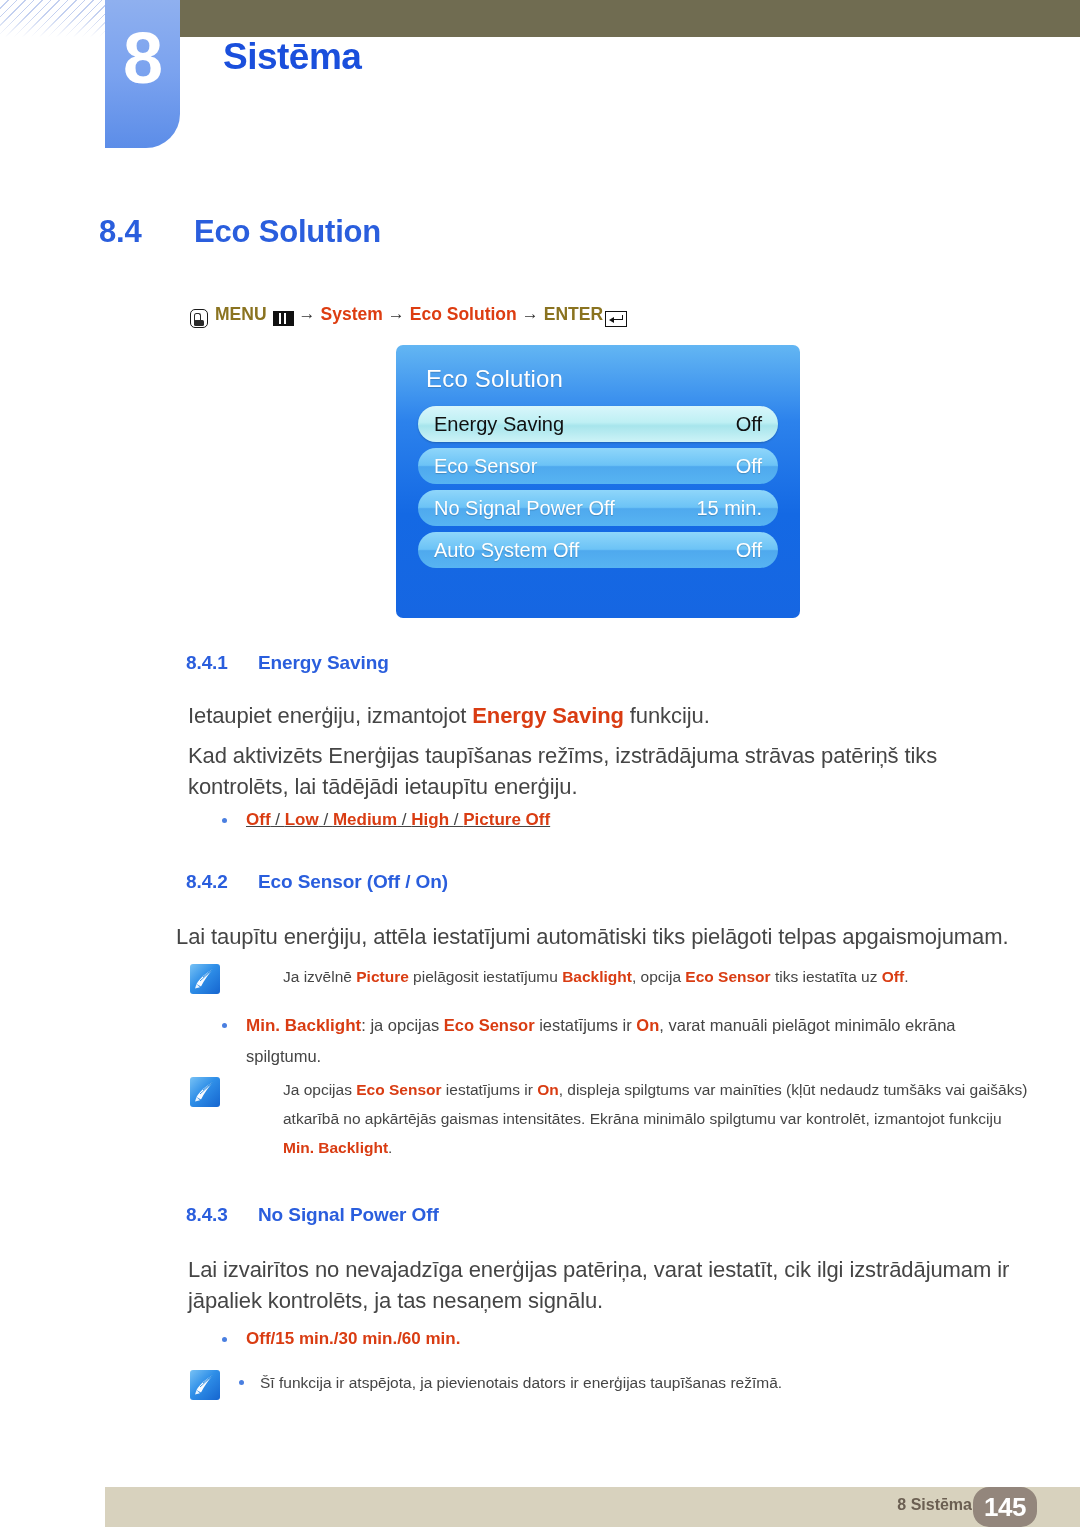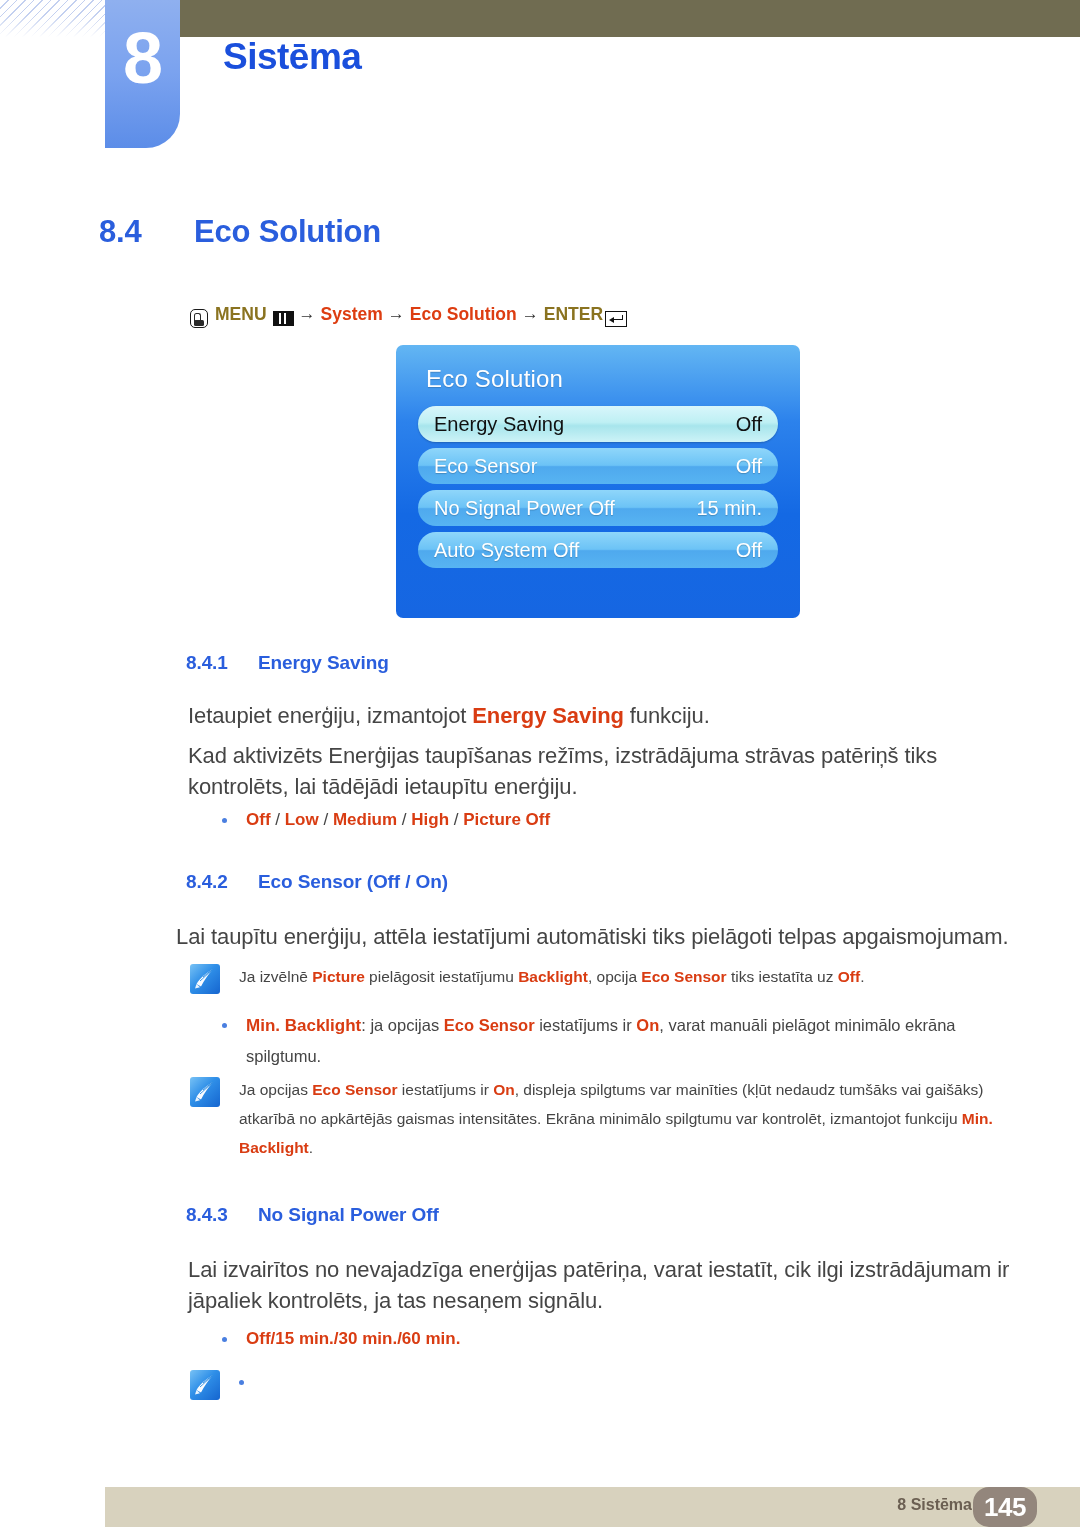--- a/index.html
+++ b/index.html
@@ -346,51 +346,51 @@
 <div class="sub-title" style="left:186px; top:652px;">
   <span class="num">8.4.1</span><span>Energy Saving</span>
 </div>
 
 <div class="para" style="left:188px; top:700px; width:840px;">
   <span>Ietaupiet enerģiju, izmantojot </span><span class="red">Energy Saving</span><span> funkciju.</span>
 </div>
 
 <div class="para" style="left:188px; top:740px; width:830px;">Kad aktivizēts Enerģijas taupīšanas režīms, izstrādājuma strāvas patēriņš tiks kontrolēts, lai tādējādi ietaupītu enerģiju.</div>
 
-<div class="bullet-row" style="left:222px; top:805px; width:800px;">
+<div class="bullet-row" style="left:222px; top:805px; width:800px;text-decoration:underline;">
   <span class="dot"></span>
   <span class="bullet-strong">
     <span class="red">Off</span><span class="sep"> / </span><span class="red">Low</span><span class="sep"> / </span><span class="red">Medium</span><span class="sep"> / </span><span class="red">High</span><span class="sep"> / </span><span class="red">Picture Off</span>
   </span>
 </div>
 
 <div class="sub-title" style="left:186px; top:871px;">
   <span class="num">8.4.2</span><span>Eco Sensor (Off / On)</span>
 </div>
 
 <div class="para" style="left:176px; top:921px; width:850px;">Lai taupītu enerģiju, attēla iestatījumi automātiski tiks pielāgoti telpas apgaismojumam.</div>
 
-<div class="note-row" style="left:190px; top:962px; width:845px;">
+<div class="note-row" style="left:190px; top:962px; width:845px;gap:44px;">
   <span class="note-icon">
     <svg width="22" height="22" viewBox="0 0 22 22" aria-hidden="true">
       <path d="M19 1 C12 5 6 10 2.5 16 L7 18.5 C10 12.5 14.5 6 19 1 Z" fill="#ffffff" opacity="0.97"></path>
       <path d="M2.5 16 L1 20.5 L6 19.2 Z" fill="#ffffff" opacity="0.9"></path>
       <path d="M9 9 C12 6.5 15.5 3.5 19 1" stroke="#2a8ae0" stroke-width="0.9" fill="none"></path>
       <path d="M6 13 C9.5 10 13.5 6 18 2" stroke="#2a8ae0" stroke-width="0.9" fill="none"></path>
     </svg>
   </span>
   <span><span>Ja izvēlnē </span><span class="red">Picture</span><span> pielāgosit iestatījumu </span><span class="red">Backlight</span><span>, opcija </span><span class="red">Eco Sensor</span><span> tiks iestatīta uz </span><span class="red">Off</span><span>.</span></span>
 </div>
 
 <div class="bullet-row" style="left:222px; top:1010px; width:800px;">
   <span class="dot"></span>
   <span><span class="red" style="font-size:17px;">Min. Backlight</span><span>: ja opcijas </span><span class="red">Eco Sensor</span><span> iestatījums ir </span><span class="red">On</span><span>, varat manuāli pielāgot minimālo ekrāna spilgtumu.</span></span>
 </div>
 
-<div class="note-row" style="left:190px; top:1075px; width:845px;">
+<div class="note-row" style="left:190px; top:1075px; width:845px;gap:44px;">
   <span class="note-icon">
     <svg width="22" height="22" viewBox="0 0 22 22" aria-hidden="true">
       <path d="M19 1 C12 5 6 10 2.5 16 L7 18.5 C10 12.5 14.5 6 19 1 Z" fill="#ffffff" opacity="0.97"></path>
       <path d="M2.5 16 L1 20.5 L6 19.2 Z" fill="#ffffff" opacity="0.9"></path>
       <path d="M9 9 C12 6.5 15.5 3.5 19 1" stroke="#2a8ae0" stroke-width="0.9" fill="none"></path>
       <path d="M6 13 C9.5 10 13.5 6 18 2" stroke="#2a8ae0" stroke-width="0.9" fill="none"></path>
     </svg>
   </span>
   <span><span>Ja opcijas </span><span class="red">Eco Sensor</span><span> iestatījums ir </span><span class="red">On</span><span>, displeja spilgtums var mainīties (kļūt nedaudz tumšāks vai gaišāks) atkarībā no apkārtējās gaismas intensitātes. Ekrāna minimālo spilgtumu var kontrolēt, izmantojot funkciju </span><span class="red">Min. Backlight</span><span>.</span></span>
 </div>
@@ -409,17 +409,18 @@
 <div class="note-row" style="left:190px; top:1368px; width:845px;">
   <span class="note-icon">
     <svg width="22" height="22" viewBox="0 0 22 22" aria-hidden="true">
       <path d="M19 1 C12 5 6 10 2.5 16 L7 18.5 C10 12.5 14.5 6 19 1 Z" fill="#ffffff" opacity="0.97"></path>
       <path d="M2.5 16 L1 20.5 L6 19.2 Z" fill="#ffffff" opacity="0.9"></path>
       <path d="M9 9 C12 6.5 15.5 3.5 19 1" stroke="#2a8ae0" stroke-width="0.9" fill="none"></path>
       <path d="M6 13 C9.5 10 13.5 6 18 2" stroke="#2a8ae0" stroke-width="0.9" fill="none"></path>
     </svg>
   </span>
   <span class="dot" style="margin-top:12px; margin-right:16px;"></span>
+  <span>Šī funkcija ir atspējota, ja pievienotais dators ir enerģijas taupīšanas režīmā.</span>
 </div>
 
 <div class="footer-bar"></div>
 <div class="footer-label">8 Sistēma</div>
 <div class="footer-page">145</div>
 
 </body></html>

